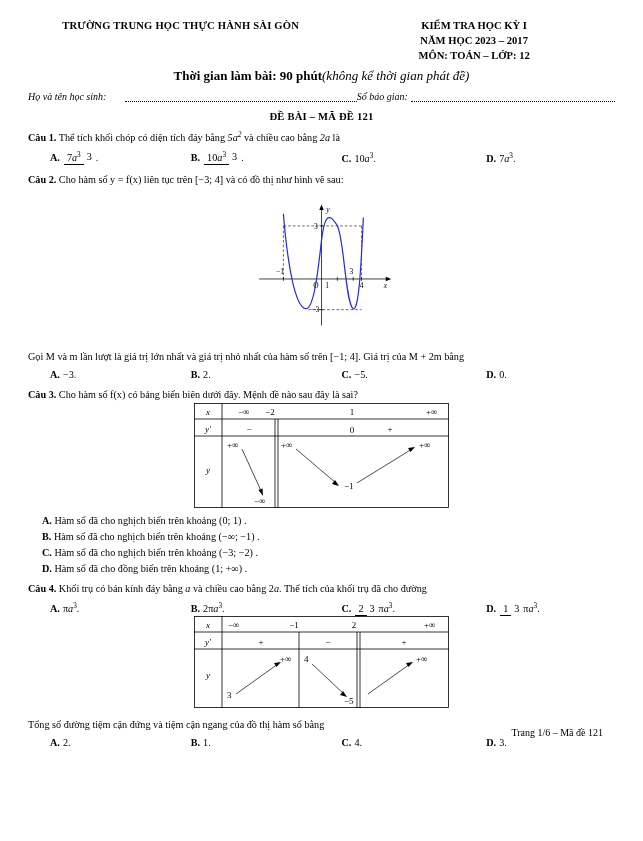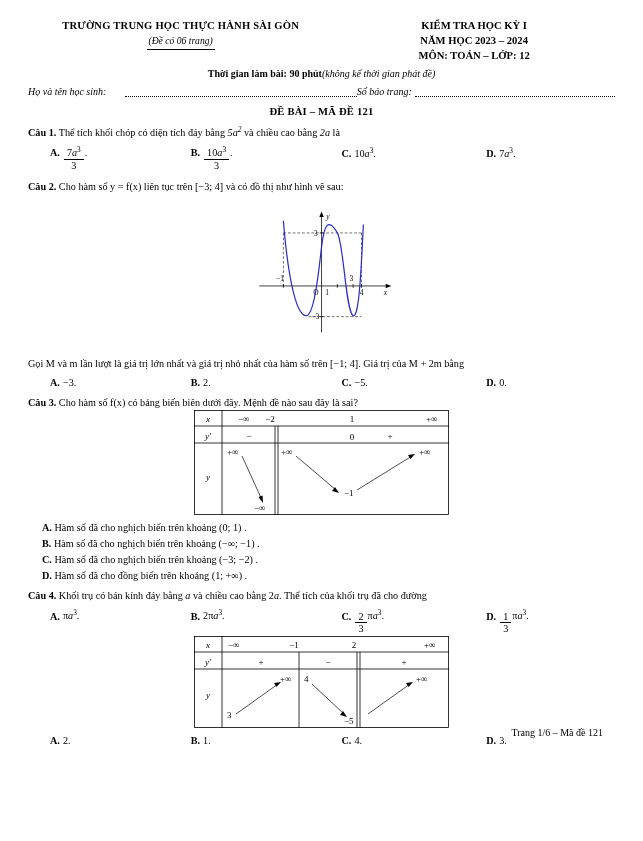--- a/index.html
+++ b/index.html
@@ -44,21 +44,21 @@
     font-size: 9.6px;
     border-bottom: 1px solid #000;
     display: inline-block;
     padding: 0 2px 1px 2px;
     margin-top: 1px;
   }
   .exam-title { font-weight: bold; font-size: 10.6px; }
   .time-line {
     text-align: center;
     margin-top: 5px;
-    font-size: 10px;
+    font-size: 13px;
   }
   .time-line .bold { font-weight: bold; }
   .name-line {
     margin-top: 7px;
     display: flex;
     font-style: italic;
     font-size: 10px;
     align-items: flex-end;
   }
   .name-left { flex: 0 0 56%; display:flex; align-items:flex-end;gap:16px;}
@@ -83,21 +83,21 @@
   .a1 { width: 25%; padding-left: 22px;}
   .a2 { width: 25%; padding-left: 16px;}
   .a3 { width: 25%; padding-left: 20px;}
   .a4 { width: 25%; padding-left: 18px;}
   .stmt { margin-top: 5px; padding-left: 14px; }
   .stmt .lab { font-weight: bold; }
   .center-fig { text-align: center; }
   
   .frac {
     display: inline-flex;
-    flex-direction: column;
+    flex-direction: row;
     vertical-align: -0.45em;
     text-align: center;
     margin: 0 1px;
   }
   .frac .num { border-bottom: 1px solid #000; padding: 0 3px; line-height: 1.15;}
   .frac .den { padding: 0 3px; line-height: 1.2;}
   i.v { font-style: italic; }
   sup { font-size: .72em; vertical-align: super; }
   
   .fig-graph { margin: 3px auto 0 auto; width: 200px; }
@@ -109,40 +109,39 @@
   }
 </style>
 </head>
 <body>
 
 <div class="page">
 
   <div class="header">
     <div class="hdr-left">
       <div class="school">TRƯỜNG TRUNG HỌC THỰC HÀNH SÀI GÒN</div>
-      <div><span class="pages-note">(Đề có 06 trang)</span></div>
     </div>
     <div class="hdr-right">
       <div class="exam-title">KIỂM TRA HỌC KỲ I</div>
-      <div class="exam-title">NĂM HỌC 2023 – 2024</div>
+      <div class="exam-title">NĂM HỌC 2023 – 2017</div>
       <div class="exam-title">MÔN: TOÁN – LỚP: 12</div>
     </div>
   </div>
 
   <div class="time-line">
     <span class="bold">Thời gian làm bài: </span><span class="bold">90 phút</span><span class="ital">(không kể thời gian phát đề)</span>
   </div>
 
   <div class="name-line">
     <div class="name-left">
       <span>Họ và tên học sinh:</span>
       <span class="dots"></span>
     </div>
     <div class="name-right">
-      <span>Số báo trang:</span>
+      <span>Số báo gian:</span>
       <span class="dots"></span>
     </div>
   </div>
 
   <div class="code-title">ĐỀ BÀI – MÃ ĐỀ 121</div>
 
   <div class="q">
     <span class="q-label">Câu 1.</span>
     <span>Thể tích khối chóp có diện tích đáy bằng</span>
     <span class="ital">5<i class="v">a</i><sup>2</sup></span>
@@ -373,20 +372,21 @@
 
       <line x1="42" y1="78" x2="84" y2="48" stroke="#000" stroke-width="0.7"></line>
       <polygon points="87,46 80,47 82.5,51" fill="#000"></polygon>
       <line x1="118" y1="48" x2="150" y2="78" stroke="#000" stroke-width="0.7"></line>
       <polygon points="153,81 146,79 149,75" fill="#000"></polygon>
       <line x1="174" y1="78" x2="216" y2="48" stroke="#000" stroke-width="0.7"></line>
       <polygon points="219,46 212,47 214.5,51" fill="#000"></polygon>
     </svg>
   </div>
 
+  <div class="q">Tổng số đường tiệm cận đứng và tiệm cận ngang của đồ thị hàm số bằng</div>
   <div class="answers">
     <div class="ans a1">
       <span class="lab">A.</span>
       <span>2.</span>
     </div>
     <div class="ans a2">
       <span class="lab">B.</span>
       <span>1.</span>
     </div>
     <div class="ans a3">

